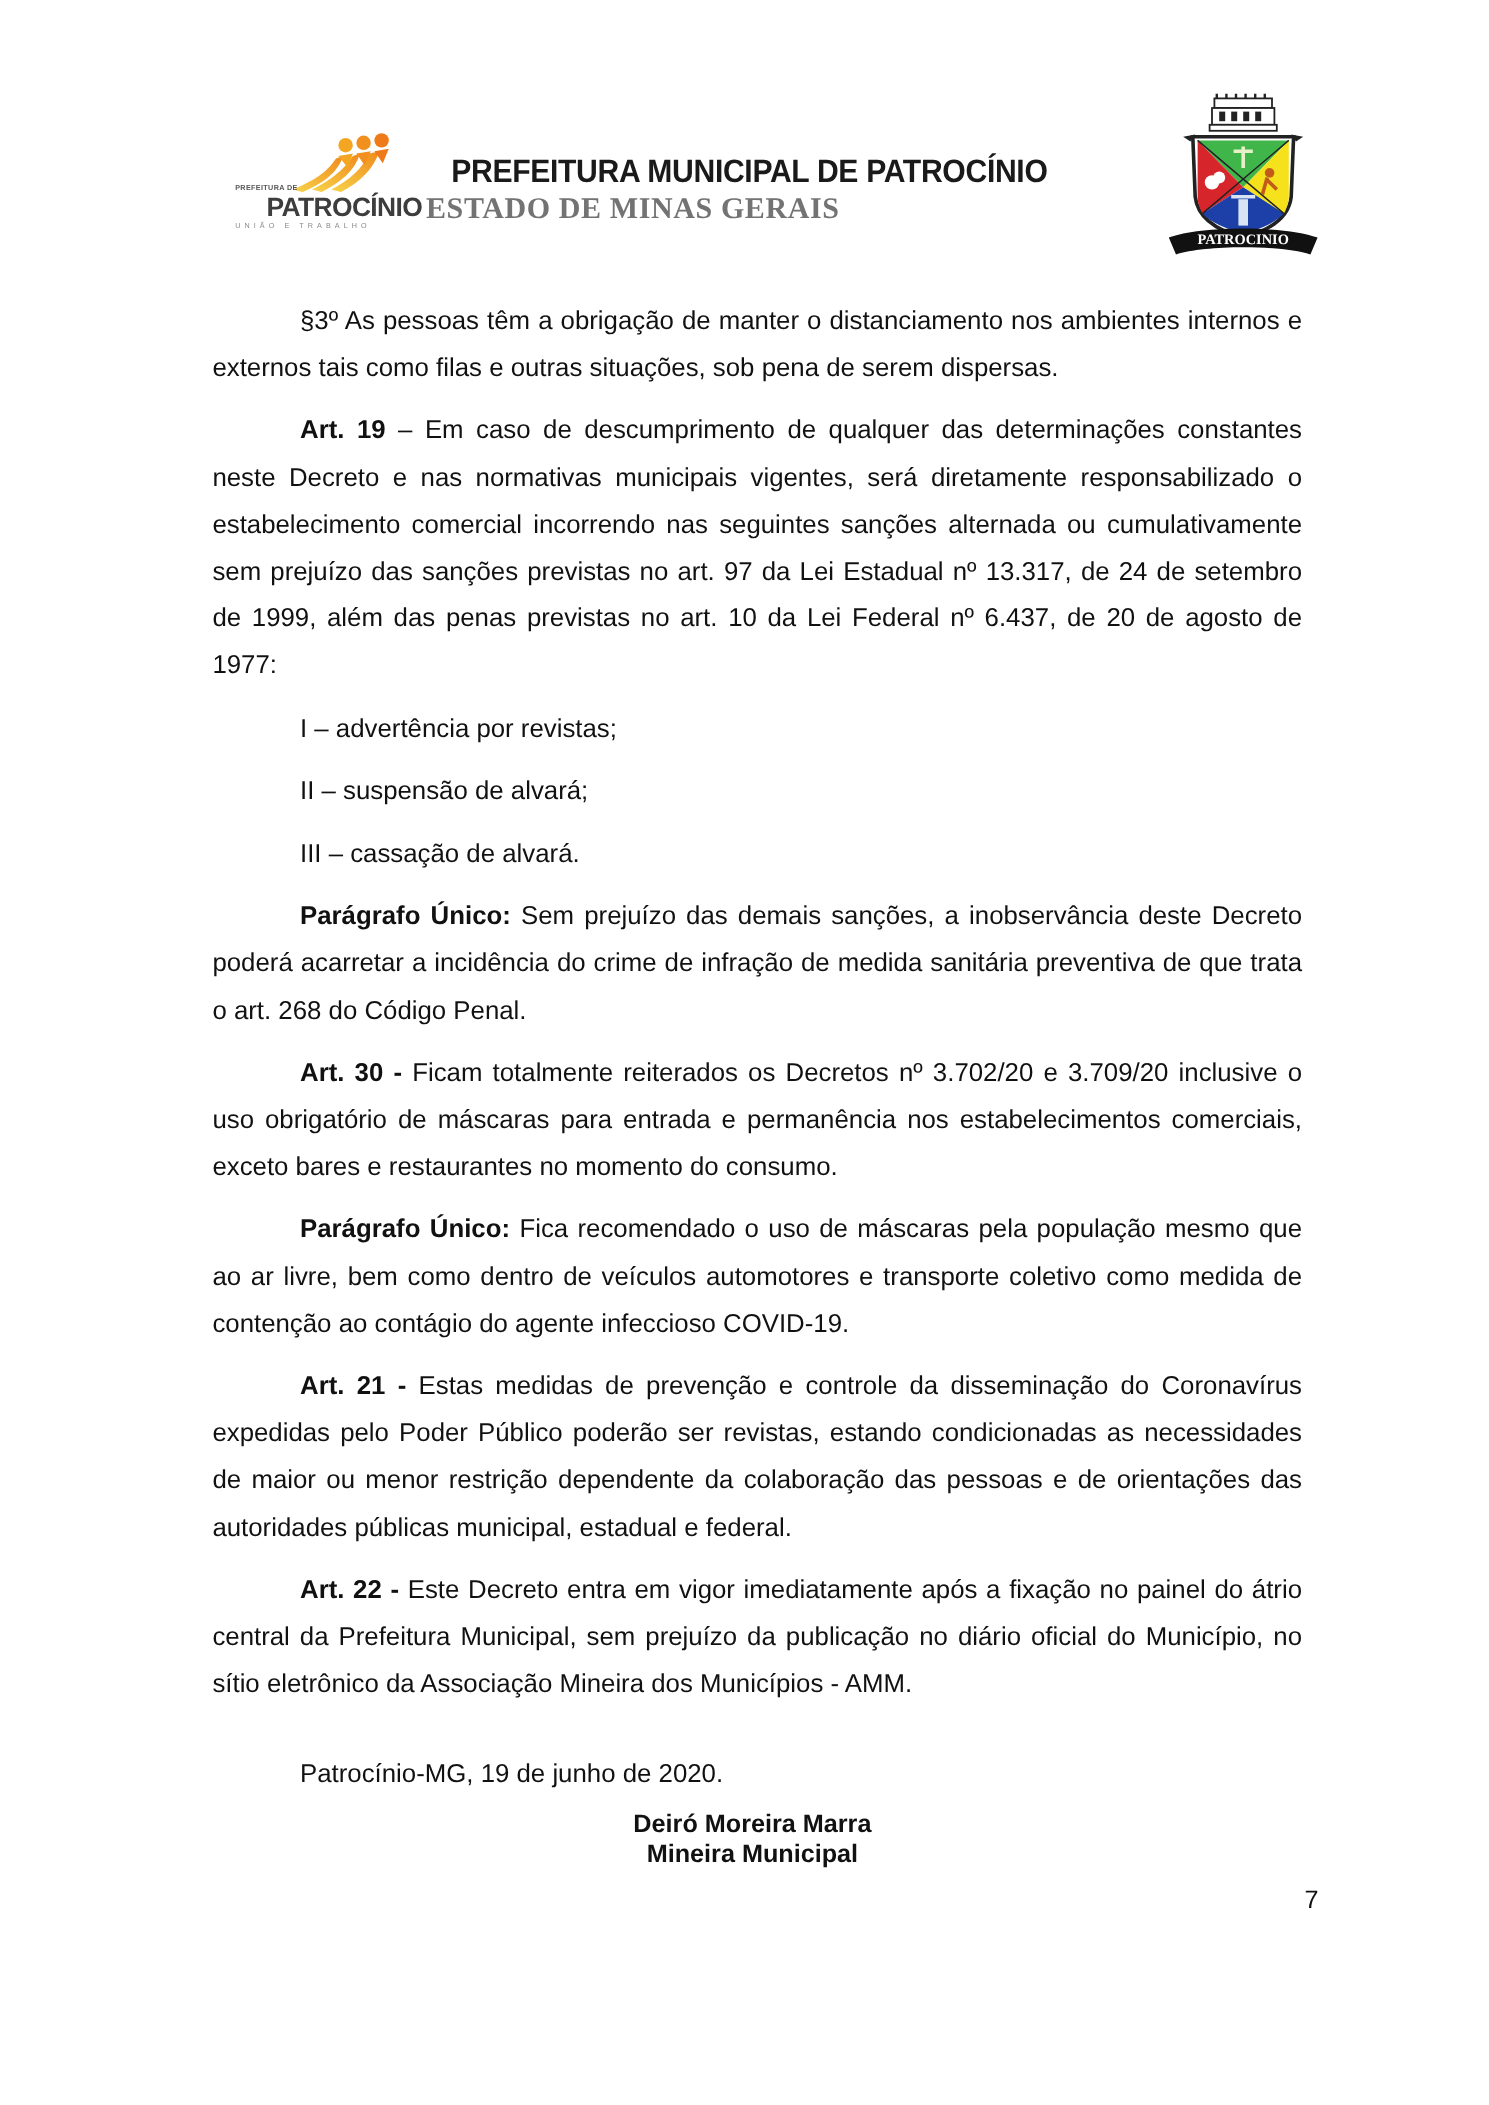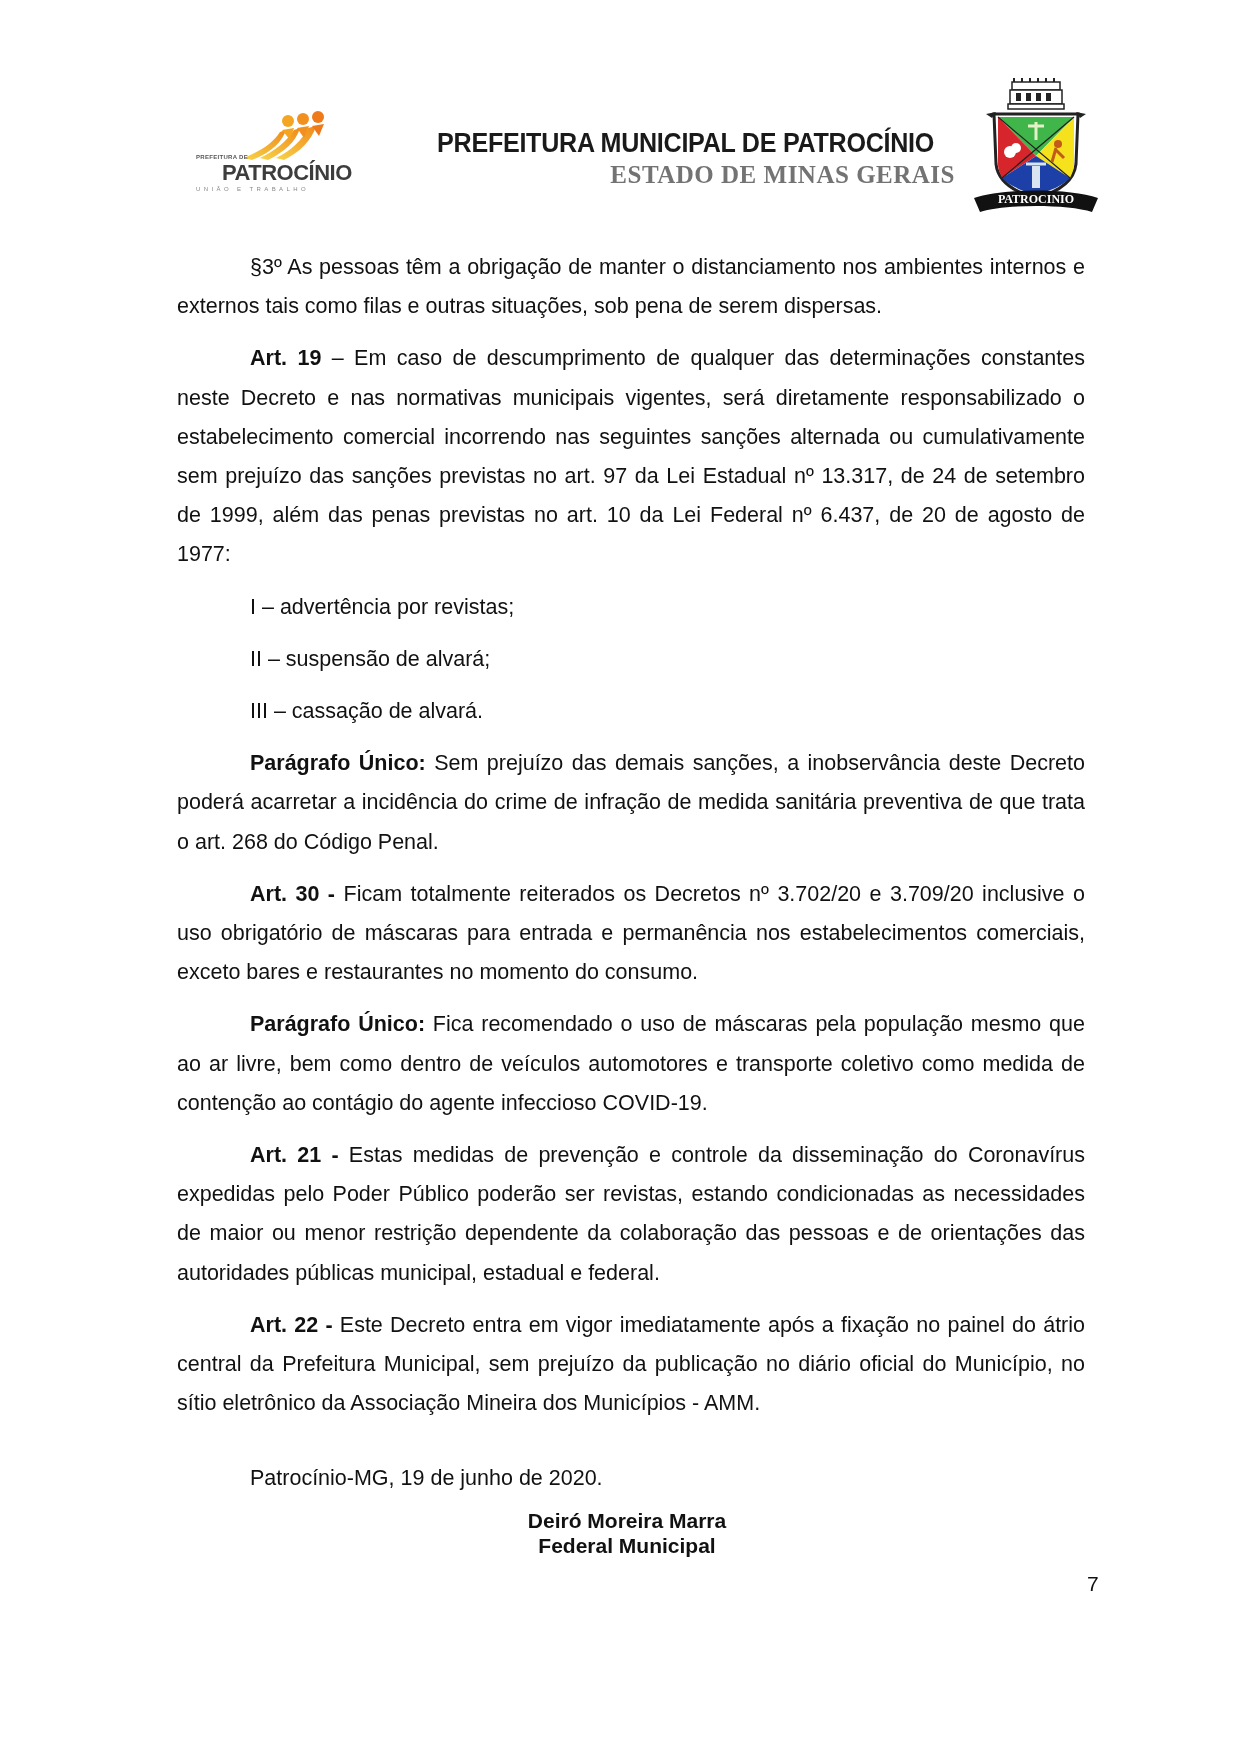--- a/index.html
+++ b/index.html
@@ -10,21 +10,21 @@
   .header { position: absolute; left: 0; top: 0; width: 1241px; height: 220px; }
   .logo-left { position: absolute; left: 190px; top: 108px; width: 150px; height: 90px; }
   .logo-left .people { position: absolute; left: 52px; top: 0; width: 90px; height: 52px; }
   .logo-left .small-top { position: absolute; left: 6px; top: 46px; font-size: 6px; font-weight: bold;
         color: #555; letter-spacing: 0.3px; }
   .logo-left .brand { position: absolute; left: 4px; top: 52px; font-size: 22px; font-weight: bold;
         color: #3d3d3d; letter-spacing: -0.5px; margin-left: 28px; }
   .logo-left .tagline { position: absolute; left: 6px; top: 78px; font-size: 6px; color: #888;
         letter-spacing: 3.4px; }
 
-  .title-block { position: absolute; left: 355px; top: 128px; width: 600px; text-align: right; }
+  .title-block { position: absolute; left: 355px; top: 128px; width: 600px; text-align: left; }
   .title-main { font-family: "Liberation Sans", sans-serif; font-weight: bold; font-size: 27px;
         letter-spacing: -0.3px; color: #1a1a1a; transform: scaleX(0.93); transform-origin: center; white-space: nowrap; }
   .title-sub { font-family: "Liberation Serif", serif; font-weight: bold; font-size: 25px;
         margin-top: 2px; color: #737373; letter-spacing: 0.5px; }
 
   .crest { position: absolute; left: 972px; top: 78px; width: 128px; height: 138px; }
 
   
   .content { position: absolute; left: 177px; top: 248px; width: 908px; font-size: 21.5px; line-height: 39.2px; }
   .para { margin: 0 0 13px 0; text-align: justify; text-indent: 73px; }
@@ -149,16 +149,16 @@
     <span class="bold">Art. 22 -</span><span> Este Decreto entra em vigor imediatamente após a fixação no painel do átrio central da Prefeitura Municipal, sem prejuízo da publicação no diário oficial do Município, no sítio eletrônico da Associação Mineira dos Municípios - AMM.</span>
   </p>
 
   <p class="para date">
     <span>Patrocínio-MG, 19 de junho de 2020.</span>
   </p>
 </div>
 
 <div class="signature">
   <div>Deiró Moreira Marra</div>
-  <div>Federal Municipal</div>
+  <div>Mineira Municipal</div>
 </div>
 
 <div class="page-number">7</div>
 
 </body></html>

